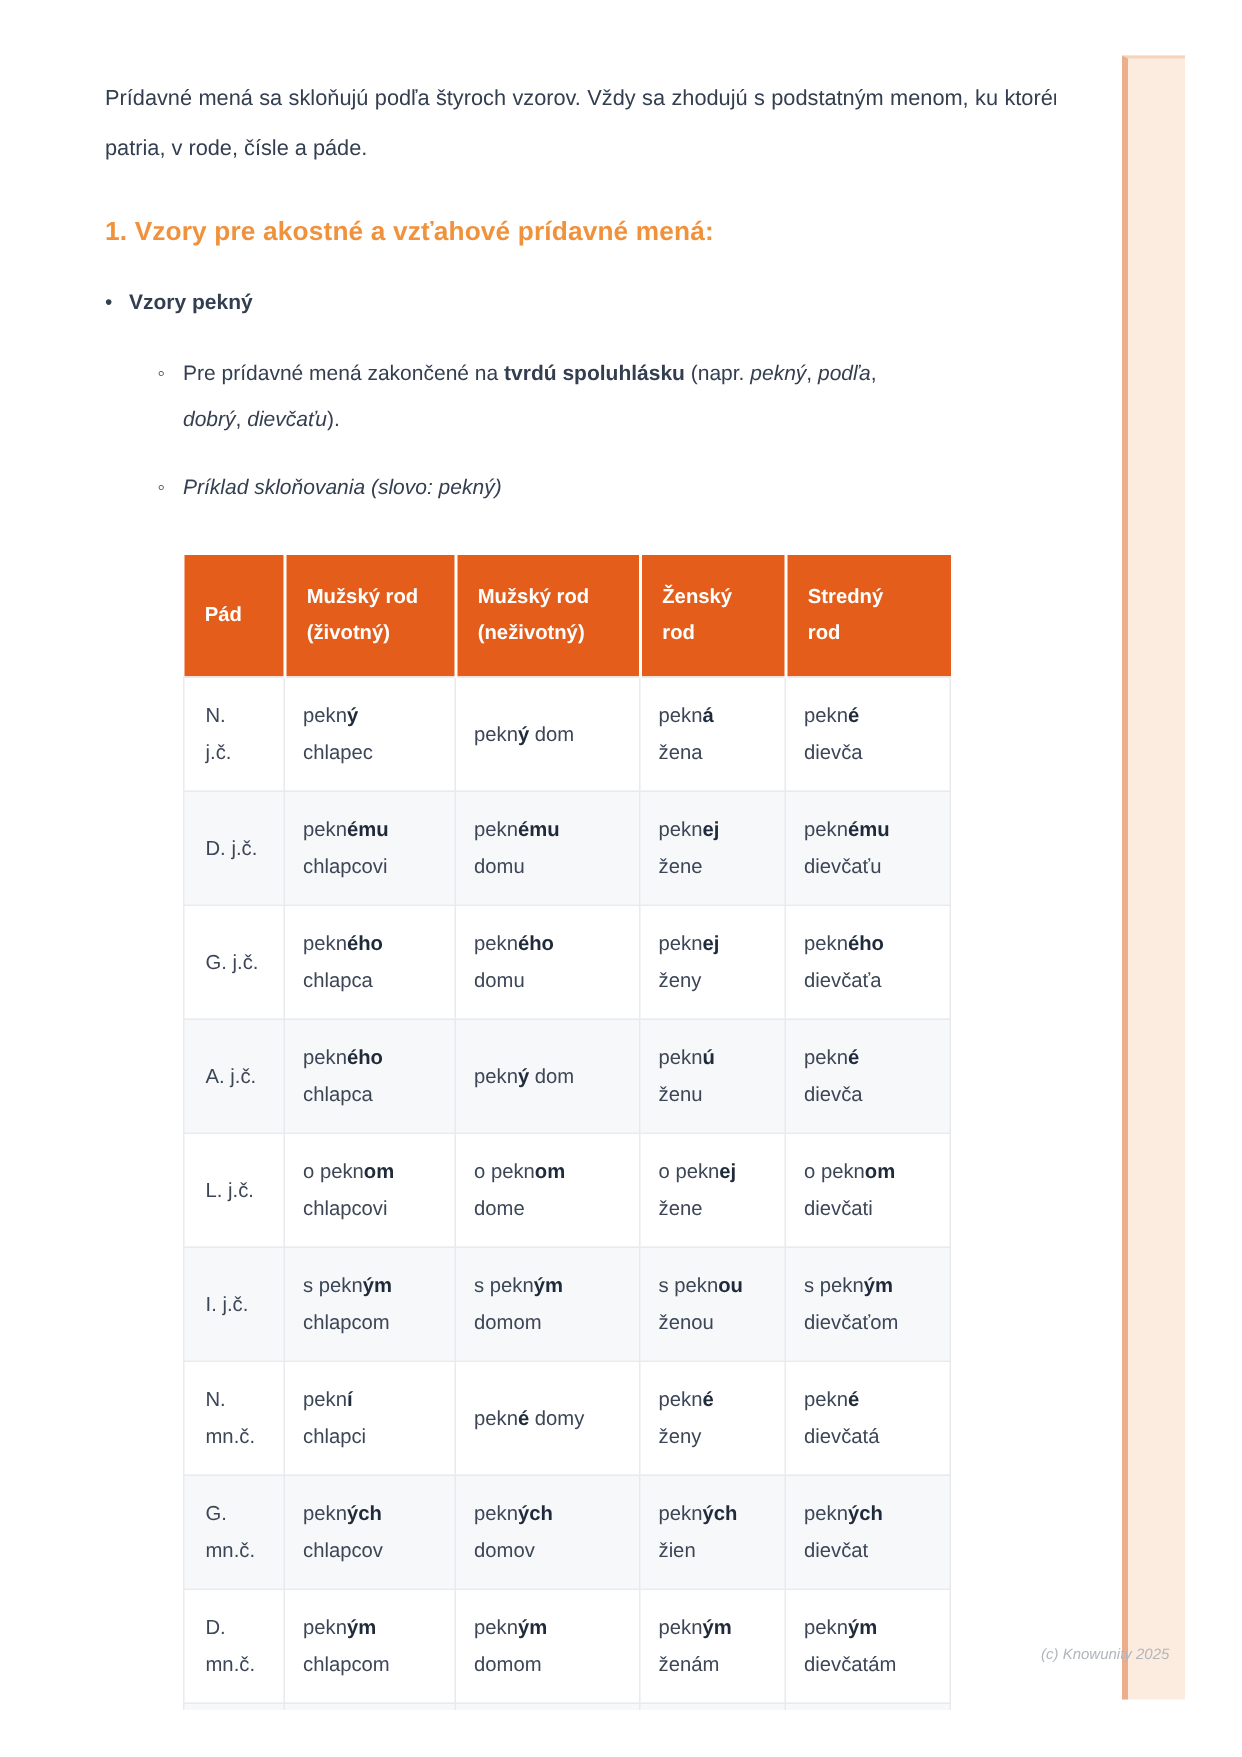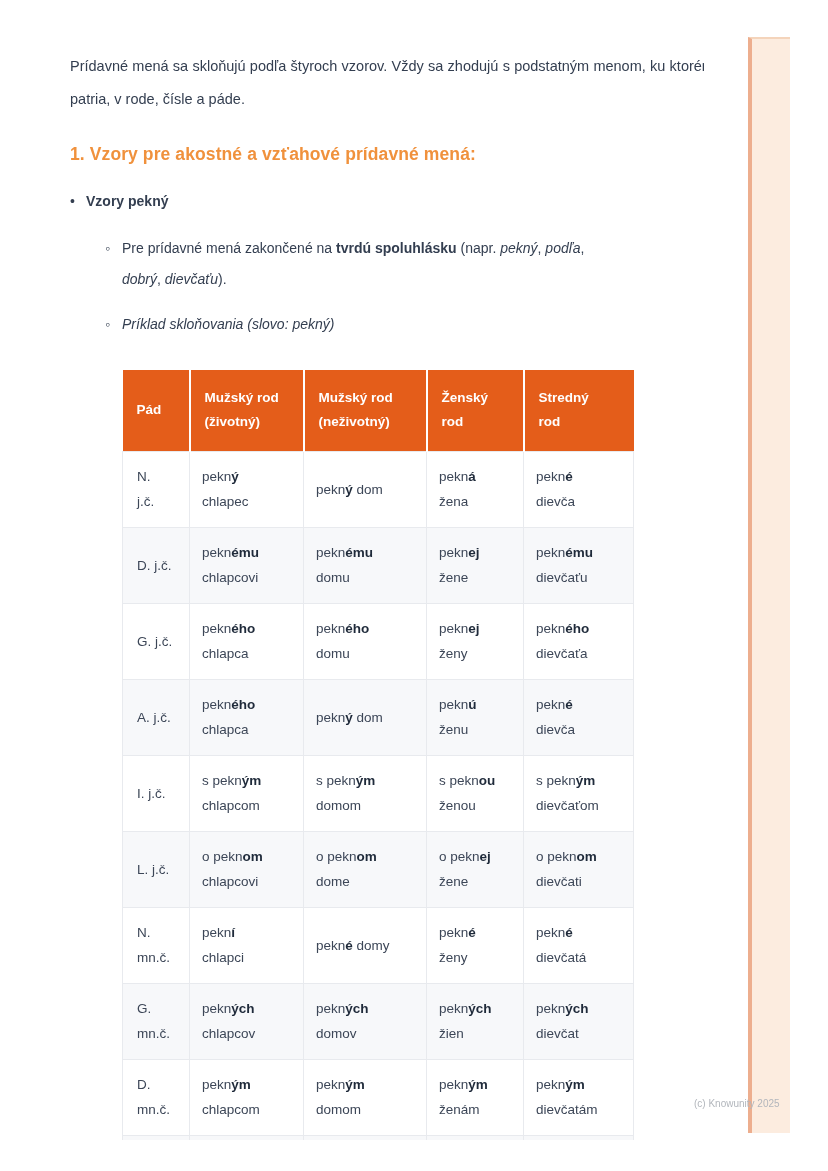--- a/index.html
+++ b/index.html
@@ -54,21 +54,21 @@
   table.decl td{
     border:1px solid #e8eaee;padding:0 10px 0 12px;font-size:13.5px;
     line-height:25px;color:#3c4657;vertical-align:middle;background:#ffffff;
   }
   table.decl td b{font-weight:700;color:#1f2a3a;}
   table.decl td.case{padding-left:14px;white-space:nowrap;}
   table.decl tbody tr:nth-child(even) td{background:#f7f8fa;}
   
   .watermark{
     position:absolute;top:1098px;left:694px;z-index:2;
-    font-size:10px;color:#b2b6bc;white-space:nowrap;
+    font-size:10px;color:#b2b6bc;white-space:nowrap;font-style:italic;
   }
 </style>
 </head>
 <body>
 
 <div class="side-stripe"></div>
 
 <div class="content-clip">
   <div class="doc">
 
@@ -132,32 +132,32 @@
             <td>pekn<b>ého</b><br>dievčaťa</td>
           </tr>
           <tr>
             <td class="case">A. j.č.</td>
             <td>pekn<b>ého</b><br>chlapca</td>
             <td>pekn<b>ý</b> dom</td>
             <td>pekn<b>ú</b><br>ženu</td>
             <td>pekn<b>é</b><br>dievča</td>
           </tr>
           <tr>
+            <td class="case">L. j.č.</td>
+            <td>o pekn<b>om</b><br>chlapcovi</td>
+            <td>o pekn<b>om</b><br>dome</td>
+            <td>o pekn<b>ej</b><br>žene</td>
+            <td>o pekn<b>om</b><br>dievčati</td>
+          </tr>
+          <tr>
             <td class="case">I. j.č.</td>
             <td>s pekn<b>ým</b><br>chlapcom</td>
             <td>s pekn<b>ým</b><br>domom</td>
             <td>s pekn<b>ou</b><br>ženou</td>
             <td>s pekn<b>ým</b><br>dievčaťom</td>
-          </tr>
-          <tr>
-            <td class="case">L. j.č.</td>
-            <td>o pekn<b>om</b><br>chlapcovi</td>
-            <td>o pekn<b>om</b><br>dome</td>
-            <td>o pekn<b>ej</b><br>žene</td>
-            <td>o pekn<b>om</b><br>dievčati</td>
           </tr>
           <tr>
             <td class="case">N.<br>mn.č.</td>
             <td>pekn<b>í</b><br>chlapci</td>
             <td>pekn<b>é</b> domy</td>
             <td>pekn<b>é</b><br>ženy</td>
             <td>pekn<b>é</b><br>dievčatá</td>
           </tr>
           <tr>
             <td class="case">G.<br>mn.č.</td>

